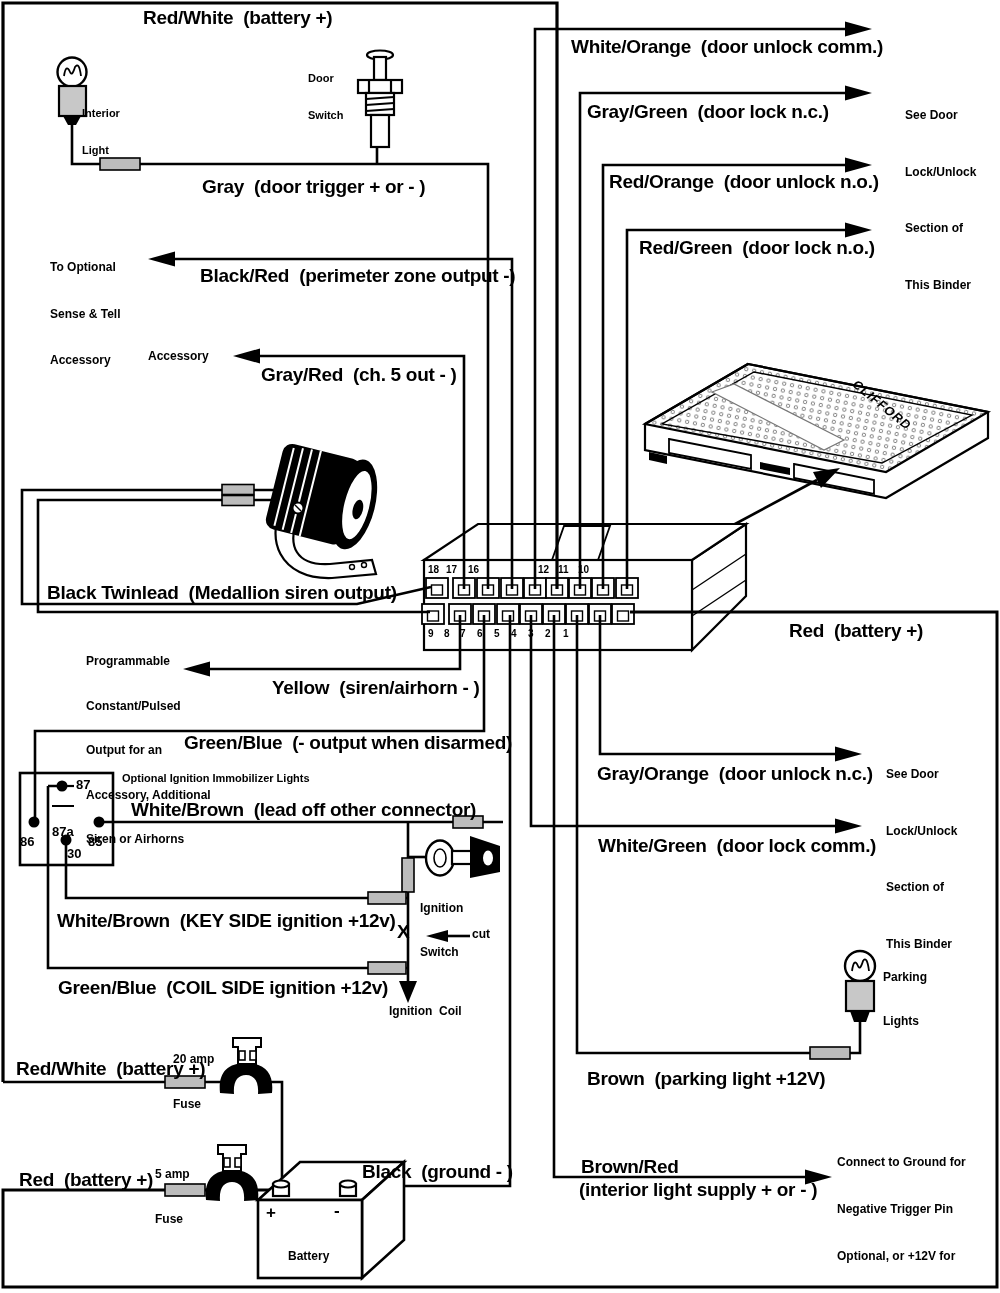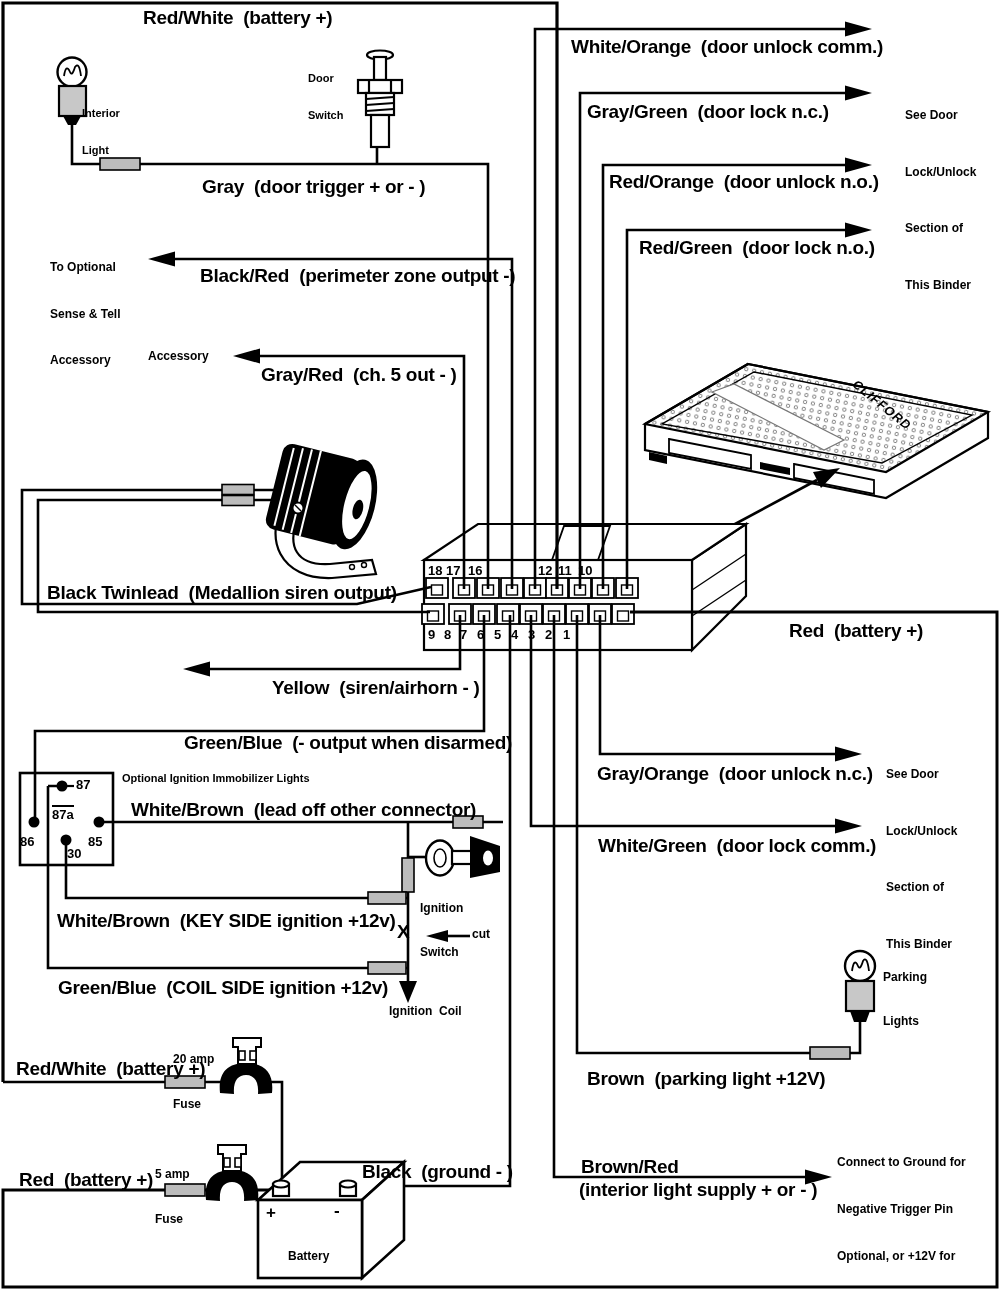--- a/index.html
+++ b/index.html
@@ -4,30 +4,30 @@
 <style>
   html,body{margin:0;padding:0;background:#fff;}
   #stage{position:relative;width:1000px;height:1293px;background:#fff;overflow:hidden;
          font-family:"Liberation Sans",sans-serif;}
   #stage svg{position:absolute;left:0;top:0;}
   .t{position:absolute;font-weight:bold;color:#000;white-space:pre;line-height:1.1;}
   .s15{font-size:19px;letter-spacing:-0.3px;}
   .s13{font-size:13px;}
   .s12{font-size:12px;}
   .s11{font-size:11px;}
-  .s9{font-size:13px;}
+  .s9{font-size:10px;}
   .s17{font-size:17px;}
   .ctr{}
   .lh30 div{line-height:30px;}
   .lh20 div{line-height:20px;}
   .lh205 div{line-height:20.5px;}
   .lh18 div{line-height:18px;}
   .lh17 div{line-height:17px;}
   .lh13 div{line-height:13px;}
-  .overline{border-top:2.2px solid #000;padding-top:1px;display:inline-block;}
+  .overline{border-top:2.2px solid #000;padding-top:18px;display:inline-block;}
   .brand{transform:rotate(39deg);transform-origin:left top;font-style:italic;letter-spacing:1px;}
 </style>
 </head>
 <body>
 
 <div id="stage">
 
 <svg width="1000" height="1293" viewBox="0 0 1000 1293">
   <defs>
     <pattern id="dots" width="8" height="7" patternUnits="userSpaceOnUse" patternTransform="rotate(11 0 0)">
@@ -294,20 +294,27 @@
   <div>Sense &amp; Tell</div>
   <div>Accessory</div>
 </div>
 <div class="t s15" style="left:200px;top:266px">Black/Red  (perimeter zone output -)</div>
 <div class="t s12" style="left:148px;top:350px">Accessory</div>
 <div class="t s15" style="left:261px;top:365px">Gray/Red  (ch. 5 out - )</div>
 
 <div class="t s15" style="left:47px;top:583px">Black Twinlead  (Medallion siren output)</div>
 <div class="t s15" style="left:789px;top:621px">Red  (battery +)</div>
 
+<div class="t s12 lh18" style="left:86px;top:626px">
+  <div>Programmable</div>
+  <div>Constant/Pulsed</div>
+  <div>Output for an</div>
+  <div>Accessory, Additional</div>
+  <div>Siren or Airhorns</div>
+</div>
 <div class="t s15" style="left:272px;top:678px">Yellow  (siren/airhorn - )</div>
 <div class="t s15" style="left:184px;top:733px">Green/Blue  (- output when disarmed)</div>
 
 <div class="t s11" style="left:122px;top:772px">Optional Ignition Immobilizer Lights</div>
 <div class="t s15" style="left:131px;top:800px">White/Brown  (lead off other connector)</div>
 <div class="t s13" style="left:76px;top:778px">87</div>
 <div class="t s13" style="left:52px;top:805px"><span class="overline">87a</span></div>
 <div class="t s13" style="left:67px;top:847px">30</div>
 <div class="t s13" style="left:20px;top:835px">86</div>
 <div class="t s13" style="left:88px;top:835px">85</div>

